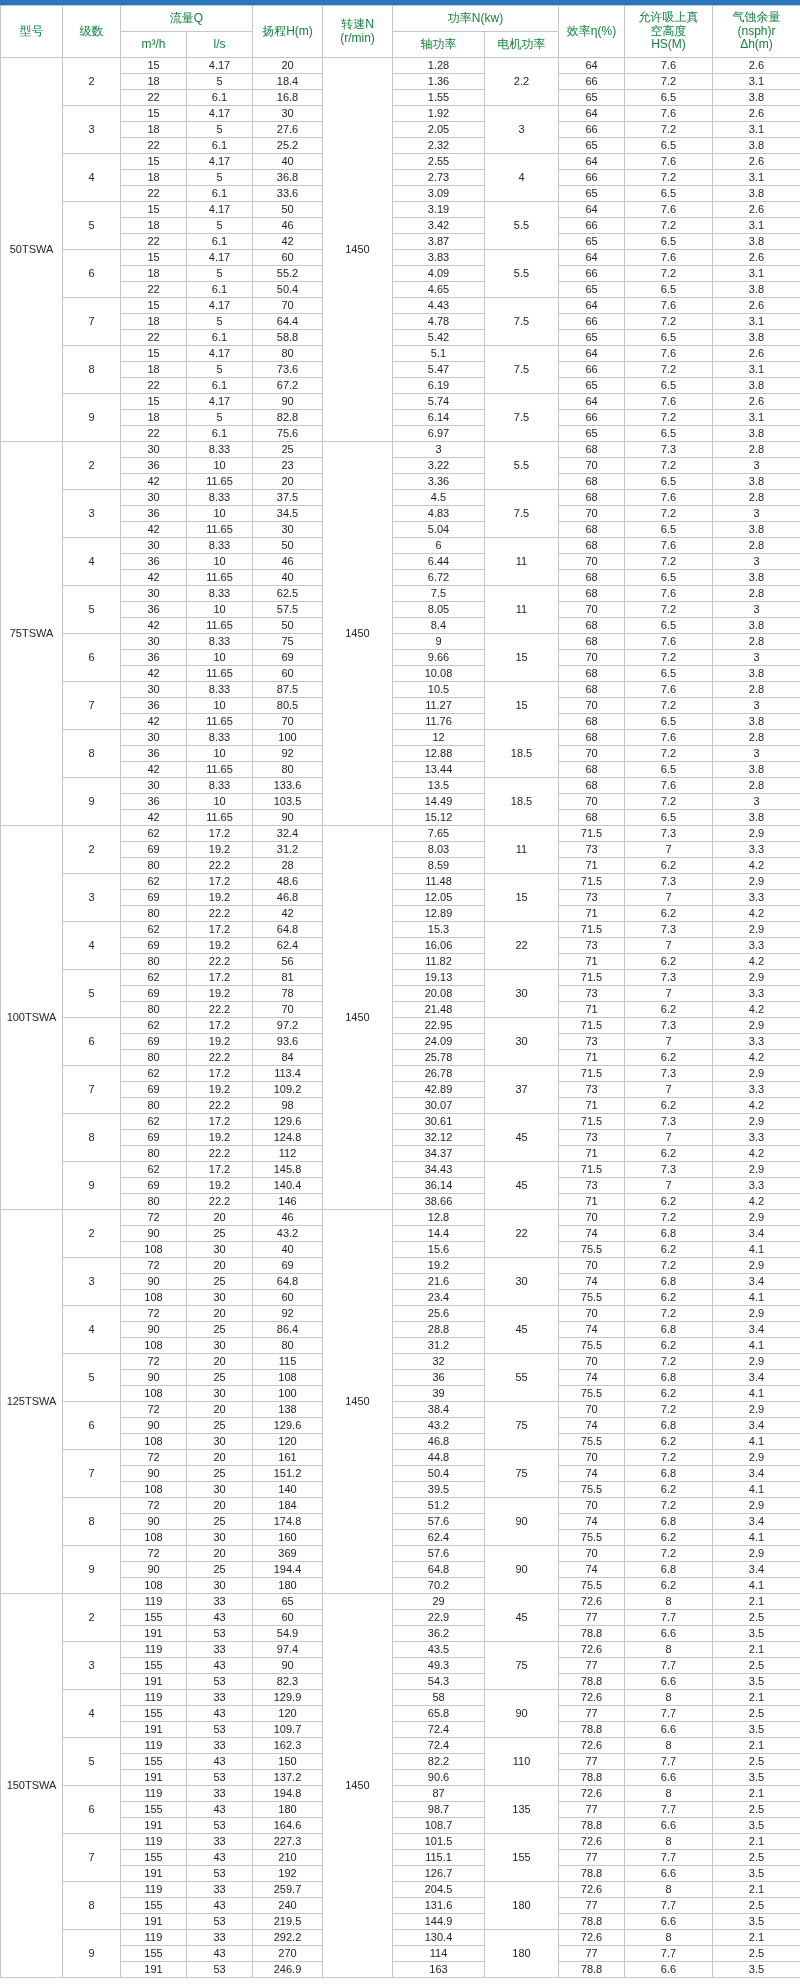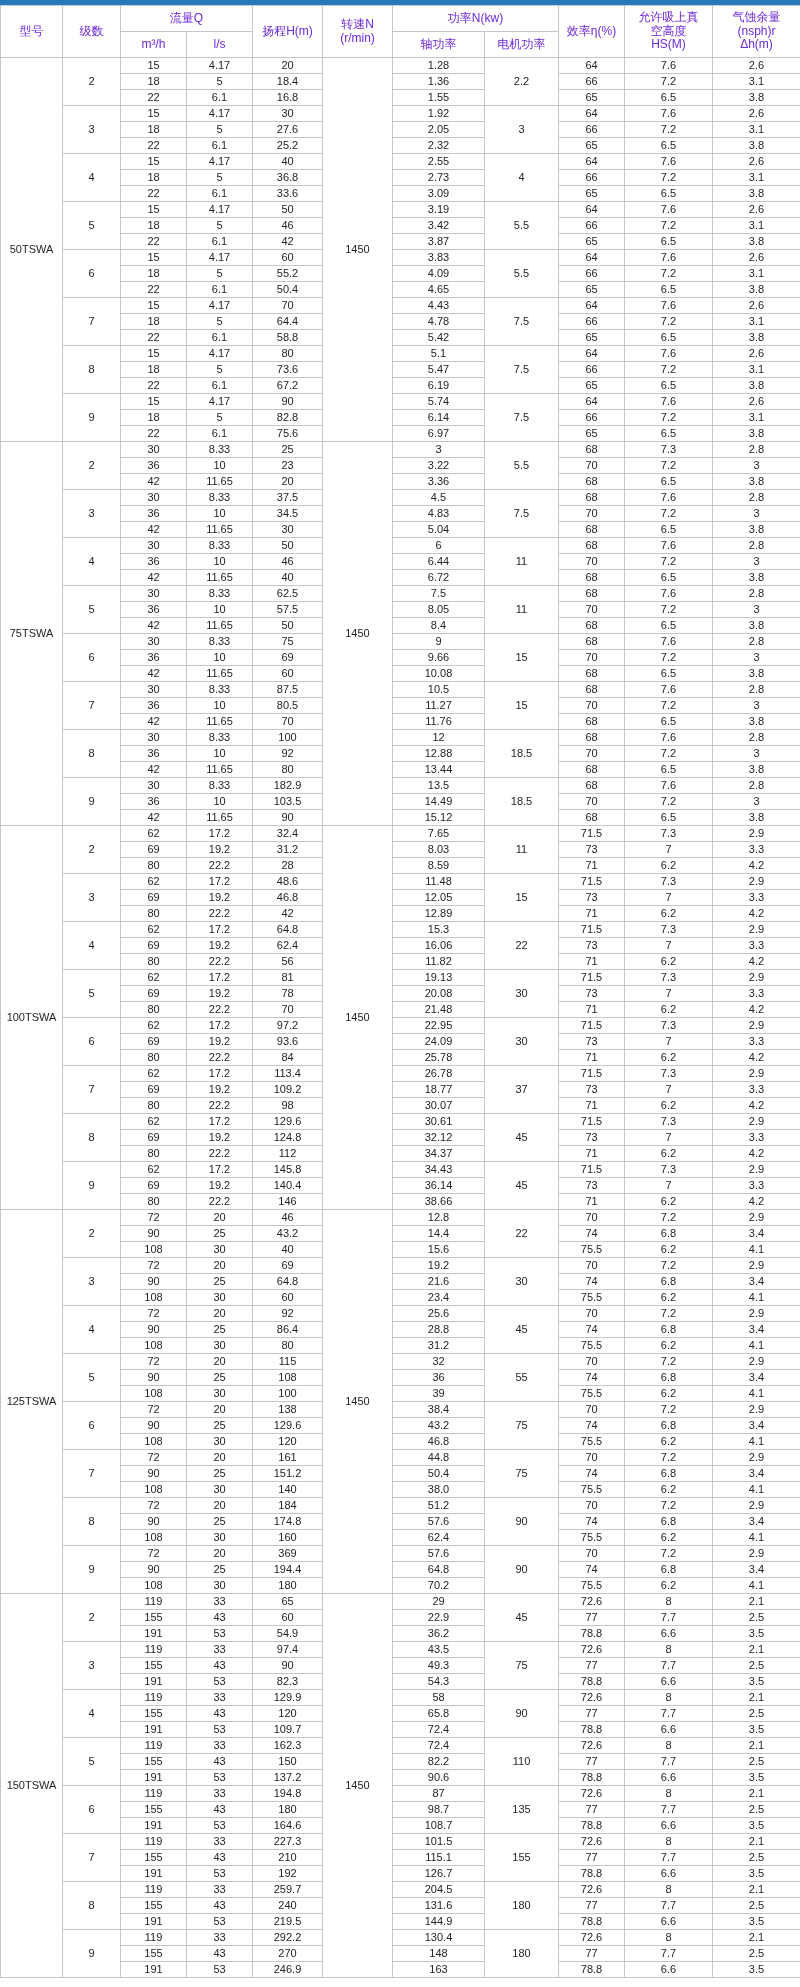--- a/index.html
+++ b/index.html
@@ -2,21 +2,21 @@
 <html><head>
 <meta charset="utf-8">
 <style>
   html,body{margin:0;padding:0;background:#ffffff;}
   body{font-family:"Liberation Sans","DejaVu Sans",sans-serif;color:#1f1f1f;width:800px;}
   .topbar{height:5px;width:800px;}
   table{border-collapse:collapse;table-layout:fixed;width:800px;}
   th,td{border:1px solid #c6c6c6;text-align:center;vertical-align:middle;padding:0;
         font-size:11px;line-height:1.15;height:16px;overflow:hidden;box-sizing:border-box;
         font-weight:normal;background:#ffffff;}
-  thead th{font-size:12px;white-space:pre-line;height:26px;color:#6d28d9;}
+  thead th{font-size:12px;white-space:pre-line;height:26px;color:#15803d;}
   td{color:#242424;}
 </style>
 </head>
 <body>
 
 <div class="topbar" style="background: rgb(40, 120, 190);"></div>
 
 <table>
   <colgroup>
     <col style="width:62px">
@@ -492,21 +492,21 @@
         <td>80</td>
         <td>13.44</td>
         <td>68</td>
         <td>6.5</td>
         <td>3.8</td>
       </tr>
       <tr>
         <td rowspan="3">9</td>
         <td>30</td>
         <td>8.33</td>
-        <td>182.9</td>
+        <td>133.6</td>
         <td>13.5</td>
         <td rowspan="3">18.5</td>
         <td>68</td>
         <td>7.6</td>
         <td>2.8</td>
       </tr>
       <tr>
         <td>36</td>
         <td>10</td>
         <td>103.5</td>
@@ -679,21 +679,21 @@
         <td>26.78</td>
         <td rowspan="3">37</td>
         <td>71.5</td>
         <td>7.3</td>
         <td>2.9</td>
       </tr>
       <tr>
         <td>69</td>
         <td>19.2</td>
         <td>109.2</td>
-        <td>18.77</td>
+        <td>42.89</td>
         <td>73</td>
         <td>7</td>
         <td>3.3</td>
       </tr>
       <tr>
         <td>80</td>
         <td>22.2</td>
         <td>98</td>
         <td>30.07</td>
         <td>71</td>
@@ -922,21 +922,21 @@
         <td>151.2</td>
         <td>50.4</td>
         <td>74</td>
         <td>6.8</td>
         <td>3.4</td>
       </tr>
       <tr>
         <td>108</td>
         <td>30</td>
         <td>140</td>
-        <td>38.0</td>
+        <td>39.5</td>
         <td>75.5</td>
         <td>6.2</td>
         <td>4.1</td>
       </tr>
       <tr>
         <td rowspan="3">8</td>
         <td>72</td>
         <td>20</td>
         <td>184</td>
         <td>51.2</td>
@@ -1205,21 +1205,21 @@
         <td>130.4</td>
         <td rowspan="3">180</td>
         <td>72.6</td>
         <td>8</td>
         <td>2.1</td>
       </tr>
       <tr>
         <td>155</td>
         <td>43</td>
         <td>270</td>
-        <td>148</td>
+        <td>114</td>
         <td>77</td>
         <td>7.7</td>
         <td>2.5</td>
       </tr>
       <tr>
         <td>191</td>
         <td>53</td>
         <td>246.9</td>
         <td>163</td>
         <td>78.8</td>

